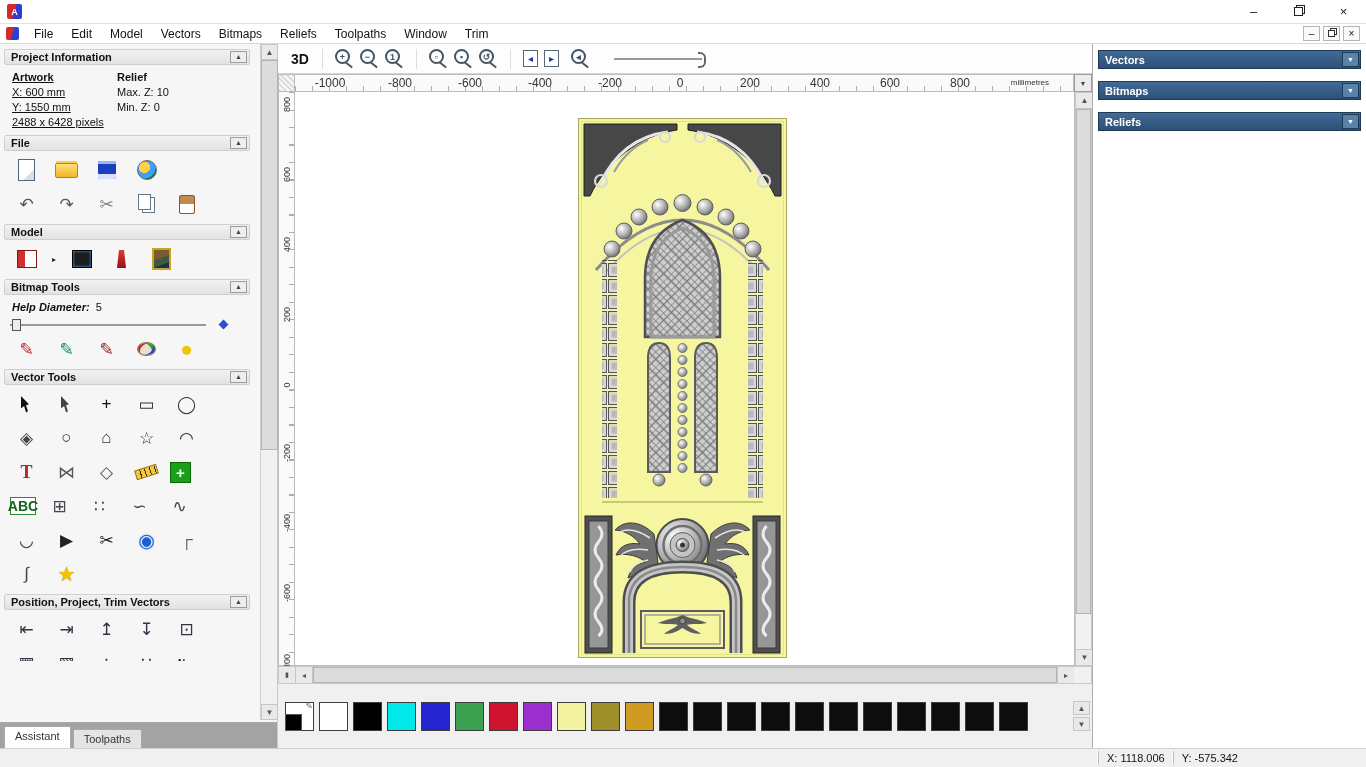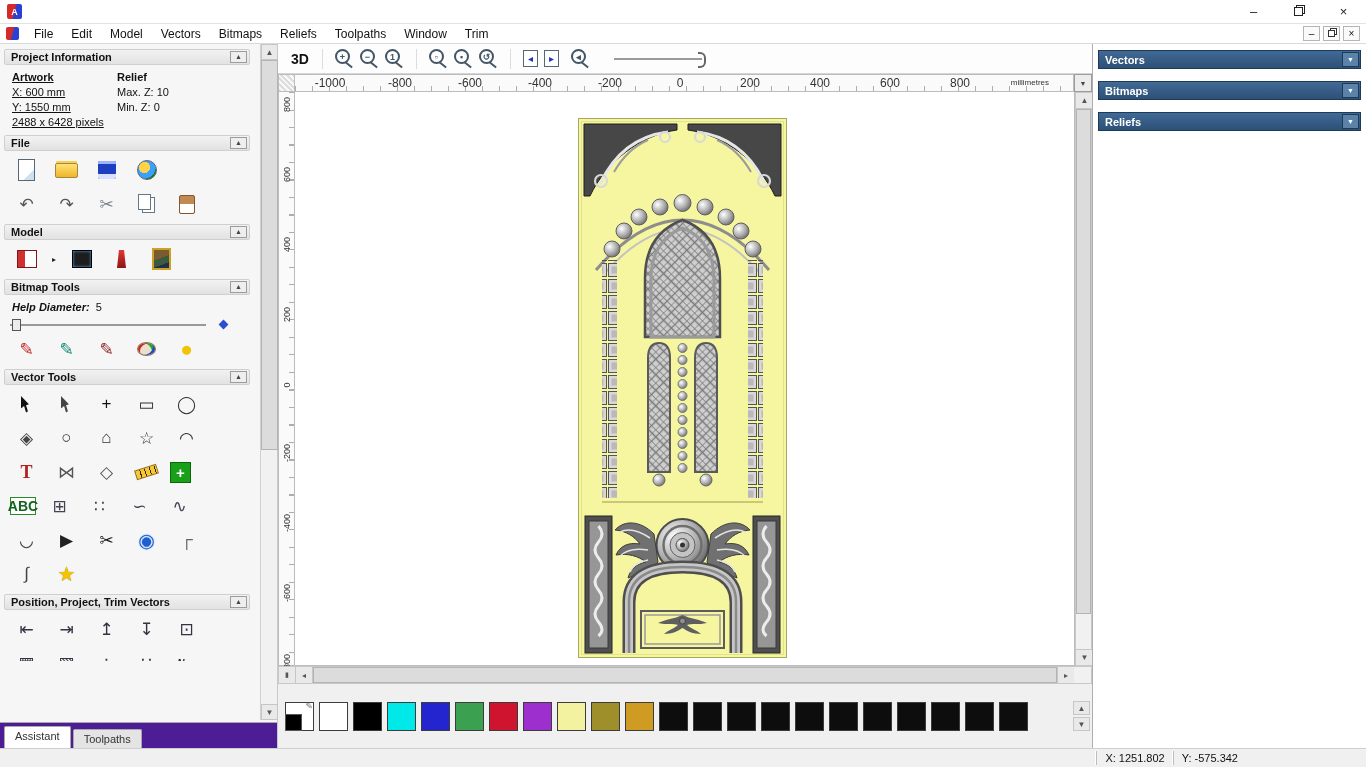--- a/index.html
+++ b/index.html
@@ -38,21 +38,21 @@
   .slider { display:flex; align-items:center; padding:6px 0 4px 10px; }
   .slider-track { position:relative; width:196px; height:2px; background:#9a9a9a; }
   .slider-thumb { position:absolute; left:2px; top:-5px; width:9px; height:12px; background:#ececec; border:1px solid #555; cursor:pointer; }
   .sh-diamond { width:7px; height:7px; background:#2a4fd0; transform:rotate(45deg); display:inline-block; margin-left:14px; }
   
   #lp-scrollbar { position:absolute; right:0; top:0; width:17px; height:676px; background:#f1f1f1; border-left:1px solid #d0d0d0; }
   .sb-arrow { width:17px; height:16px; display:flex; align-items:center; justify-content:center; font-size:8px; color:#555; background:#e9e9e9; border:1px solid #c6c6c6; cursor:pointer; }
   .sb-arrow.bottom { position:absolute; bottom:0; }
   #lp-thumb { position:absolute; top:16px; left:0; width:17px; height:390px; background:#dcdcdc; border:1px solid #b4b4b4; cursor:grab; }
   
-  .panel-tabs { position:absolute; left:0; bottom:0; width:100%; height:26px; background:#4c1d95; border-top:1px solid #a9a9a9; padding-left:4px; display:flex; align-items:flex-end; }
+  .panel-tabs { position:absolute; left:0; bottom:0; width:100%; height:26px; background:#a3a3a3; border-top:1px solid #a9a9a9; padding-left:4px; display:flex; align-items:flex-end; }
   .ptab { font-size:11px; padding:3px 10px 4px 10px; border:1px solid #a9a9a9; border-bottom:none; background:#e4e4e4; color:#333; margin-right:2px; border-radius:2px 2px 0 0; cursor:pointer; position:relative; top:1px; }
   .ptab.active { background:#fff; font-weight:normal; height:22px; top:0; }
 
   
   #toolbar { position:absolute; left:278px; top:44px; width:814px; height:30px; background:#fdfdfd; border-bottom:1px solid #d5d5d5; display:flex; align-items:center; gap:4px; padding-left:8px; }
   .tb-3d { font-size:14px; font-weight:bold; padding:2px 5px; cursor:pointer; }
   .tb-sep { width:1px; height:20px; background:#ddd; margin:0 4px; }
   .tb-group { display:flex; align-items:center; gap:6px; padding:0 4px; }
   .tb-group .tool { width:22px; height:22px; }
   .tool.sh-mag { width:15px; height:15px; border:2px solid #456; border-radius:50%; font-size:9px; font-weight:bold; color:#456; position:relative; margin:0 4px 4px 0; }
@@ -513,16 +513,16 @@
     <span class="rp-dd">▼</span>
   </div>
   <div class="rp-bar">
     <span>Reliefs</span>
     <span class="rp-dd">▼</span>
   </div>
 </div>
 
 <div id="statusbar">
   <span class="status-fill"></span>
-  <span class="status-cell">X: 1251.802</span>
+  <span class="status-cell">X: 1118.006</span>
   <span class="status-cell">Y: -575.342</span>
   <span class="status-end"></span>
 </div>
 
 </body></html>

